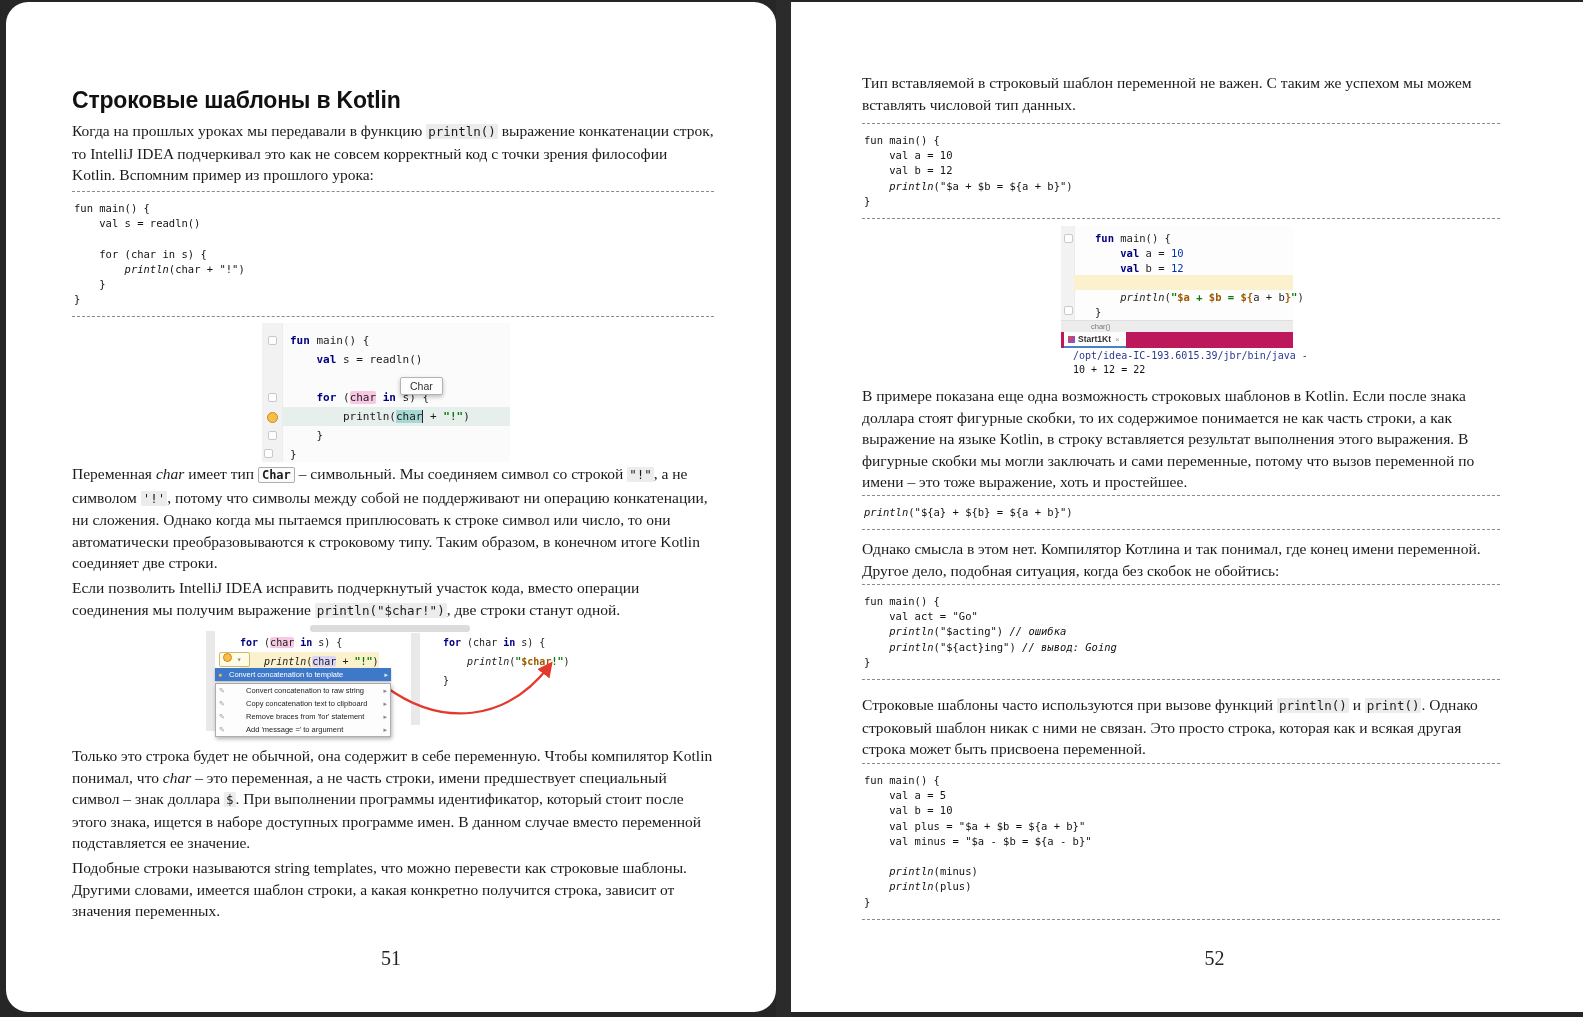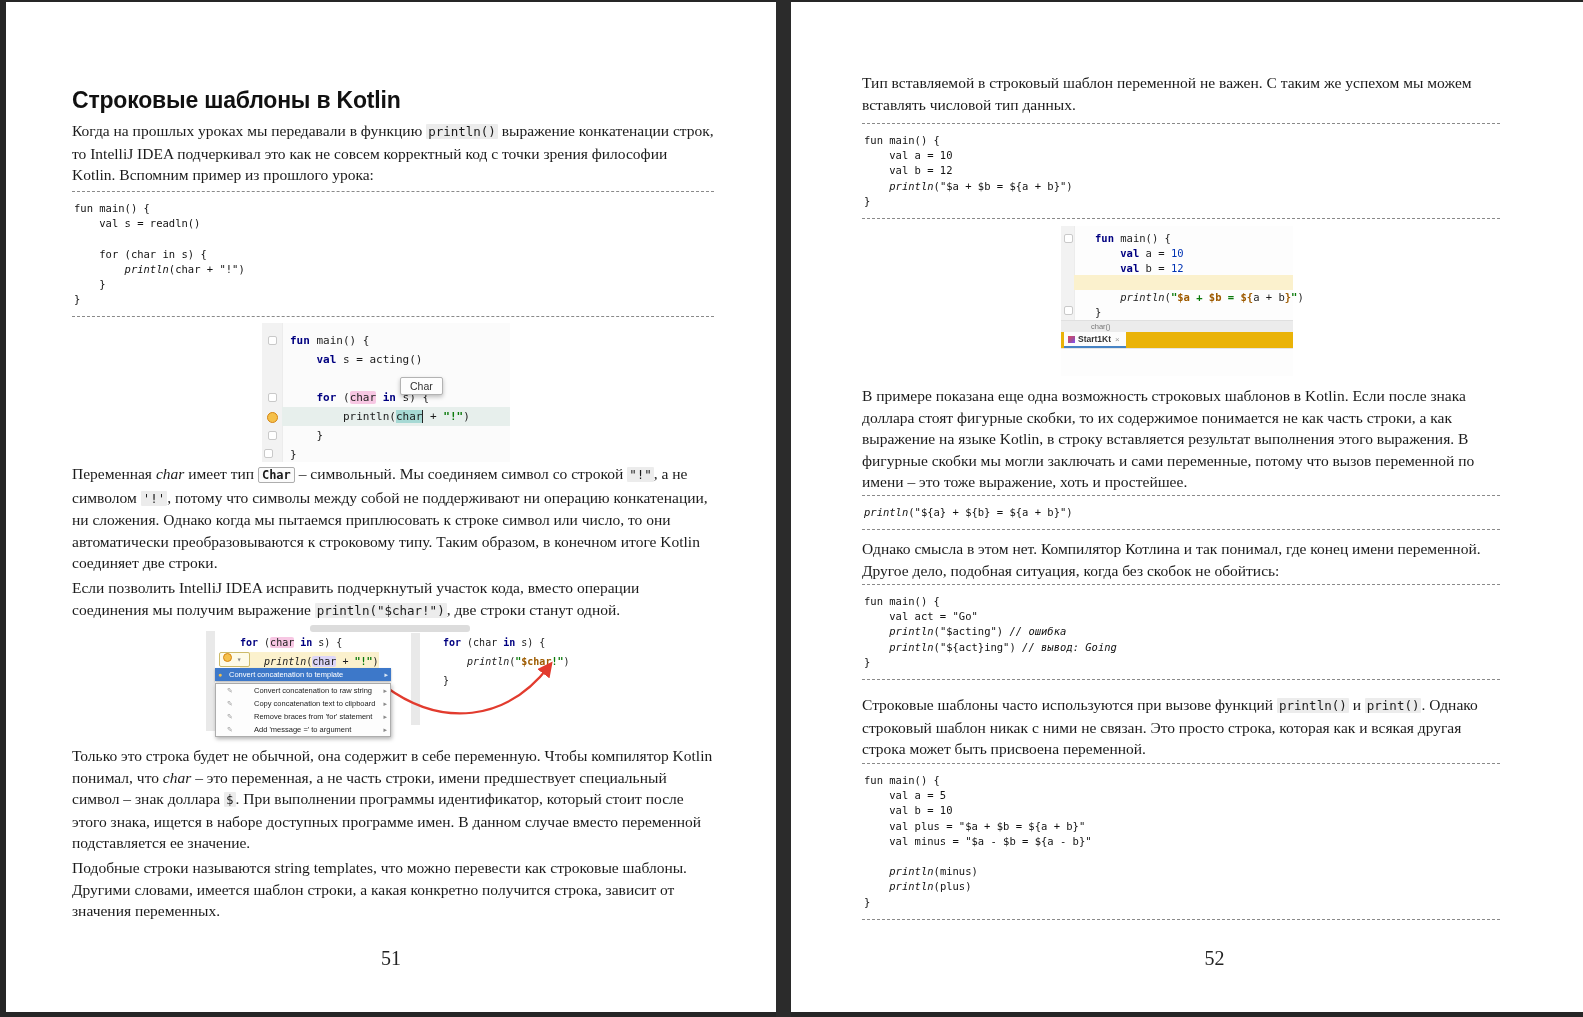--- a/index.html
+++ b/index.html
@@ -1,18 +1,18 @@
 <!DOCTYPE html>
 <html><head>
 <meta charset="utf-8">
 <style>
   html,body{margin:0;padding:0;background:#262626;width:1583px;height:1017px;overflow:hidden;}
   #book{position:relative;width:1583px;height:1017px;background:#262626;font-family:"Liberation Serif",serif;color:#1b1b1b;}
   .page{position:absolute;top:2px;height:1010px;background:#ffffff;}
-  #page-left{left:6px;width:770px;}
+  #page-left{left:6px;width:770px;border-radius:22px;}
   #page-right{left:791px;width:847px;}
   #divider{position:absolute;left:776px;top:0;width:15px;height:1017px;background:#2b2b2b;}
   .abs{position:absolute;}
   .title{font-family:"Liberation Sans",sans-serif;font-weight:bold;font-size:23px;letter-spacing:-0.2px;color:#111;}
   .para{font-size:15.5px;line-height:21.6px;text-align:left;}
   .sg-i{font-style:italic;}
   .sg-code{font-family:"DejaVu Sans Mono",monospace;font-size:12.5px;background:#ececec;padding:0 2px;border-radius:1px;}
   .sg-box{font-family:"DejaVu Sans Mono",monospace;font-size:12px;font-weight:bold;border:1px solid #aeaeae;background:#fbfbfb;padding:0 3px;border-radius:2px;}
   .codeblock{font-family:"DejaVu Sans Mono",monospace;font-size:10.5px;line-height:15.2px;border-top:1px dashed #8a8a8a;border-bottom:1px dashed #8a8a8a;padding:9px 0 9px 2px;color:#111;}
   .cline{white-space:pre;height:15.2px;}
@@ -44,35 +44,35 @@
   #shot2{width:384px;height:122px;background:transparent;font-size:10px;}
   #shot2 .codecol{position:absolute;top:8px;}
   #shot2 .iline{height:19px;line-height:19px;}
   #s2-topbar{position:absolute;left:104px;top:0;width:160px;height:7px;background:#dcdcdc;border-radius:3px;}
   #s2-gutterL{position:absolute;left:0;top:6px;width:9px;height:100px;background:#e9e9e9;}
   #s2-gutterM{position:absolute;left:205px;top:8px;width:9px;height:92px;background:#e9e9e9;}
   #s2-bulbbox{position:absolute;left:13px;top:27px;width:26px;height:13px;border:1px solid #cdbb6a;background:#fefbe8;border-radius:2px;font-size:8px;color:#888;line-height:11px;padding-left:3px;z-index:4;}
   #s2-menu{position:absolute;left:9px;top:43px;width:176px;z-index:3;font-family:"Liberation Sans",sans-serif;font-size:7.5px;}
   #s2-menu .hdr{height:13px;line-height:13px;background:#3d78c9;color:#fff;padding-left:14px;position:relative;box-shadow:0 1px 2px rgba(0,0,0,.3);}
   #s2-menu .body{margin-top:2px;border:1px solid #adadad;background:#fdfdfd;box-shadow:1px 2px 4px rgba(0,0,0,.3);}
-  #s2-menu .mi{height:13px;line-height:13px;padding-left:30px;color:#222;position:relative;margin-left:8px;}
+  #s2-menu .mi{height:13px;line-height:13px;padding-left:30px;color:#222;position:relative;}
   .mi-ico{position:absolute;left:3px;top:0;color:#999;font-size:7px;}
   .mi-arrow{position:absolute;right:3px;top:0;color:#8a8a8a;font-size:7px;}
   .hdr .mi-ico{color:#f5c04a;}
   .hdr .mi-arrow{color:#dce7f5;}
   #s2-right{left:237px;}
   #s2-arrow{position:absolute;left:0;top:0;z-index:2;}
   
   #shot3{width:232px;height:150px;background:#fdfdfd;}
   #shot3 .lines{position:absolute;left:13px;top:5px;right:0;font-size:10.5px;}
   #shot3 .iline{height:14.8px;line-height:14.8px;padding-left:21px;}
   #shot3 .gutter{position:absolute;left:0;top:0;width:13px;height:94px;}
   #s3-runbar{position:absolute;left:0;top:94px;width:232px;height:12px;background:#ececec;border-top:1px solid #e0e0e0;font-family:"Liberation Sans",sans-serif;font-size:7.5px;color:#777;line-height:12px;padding-left:0;}
   #s3-runbar span{margin-left:30px;}
-  #s3-tabbar{position:absolute;left:0;top:106px;width:232px;height:16px;background:#eab308;border-bottom:1px solid #e6e6e6;}
+  #s3-tabbar{position:absolute;left:0;top:106px;width:232px;height:16px;background:#be185d;border-bottom:1px solid #e6e6e6;}
   #s3-tab{position:absolute;left:3px;top:0;height:14px;background:#fcfcfc;border-bottom:2px solid #4683c4;font-family:"Liberation Sans",sans-serif;font-size:8.5px;font-weight:bold;color:#333;line-height:14px;padding:0 6px 0 4px;}
   .kicon{display:inline-block;width:7px;height:7px;background:linear-gradient(135deg,#e44857 0%,#9d4e9e 60%,#7f52ff 100%);margin-right:3px;vertical-align:-1px;}
   .tab-close{color:#999;font-size:8px;margin-left:4px;font-weight:normal;}
   #s3-console{position:absolute;left:0;top:122px;width:232px;height:28px;background:#ffffff;font-size:10px;line-height:13.5px;padding-top:1px;}
   #s3-console .iline{padding-left:12px;height:13.5px;line-height:13.5px;}
   .console-cmd{color:#2b3a8f;}
   .console-out{color:#111;}
 </style>
 </head>
 <body>
@@ -97,21 +97,21 @@
 
     <div class="abs shot" id="shot1" style="left:256px;top:321px;">
       <div class="gutter">
         <span class="foldmark" style="top:13px;"></span>
         <span class="foldmark" style="top:70px;"></span>
         <span class="foldmark" style="top:108px;"></span>
         <span class="foldmark" style="top:126px;left:2px;"></span>
       </div>
       <div class="lines">
           <div class="iline"><span class="sg-kw">fun</span><span> main() {</span></div>
-          <div class="iline"><span>    </span><span class="sg-kw">val</span><span> s = acting()</span></div>
+          <div class="iline"><span>    </span><span class="sg-kw">val</span><span> s = readln()</span></div>
           <div class="iline">&nbsp;</div>
           <div class="iline"><span>    </span><span class="sg-kw">for</span><span> (</span><span class="sg-hlpink">char</span><span> </span><span class="sg-kw">in</span><span> s) {</span></div>
           <div class="iline hl-teal"><span>        println(</span><span class="sg-sel">char</span><span> + </span><span class="sg-str">"!"</span><span>)</span></div>
           <div class="iline"><span>    }</span></div>
           <div class="iline"><span>}</span></div>
         </div>
       <span class="bulb" id="bulb1"></span>
       <div id="tooltip1">Char</div>
     </div>
 
@@ -183,20 +183,24 @@
           <div class="iline hl-yellow">&nbsp;</div>
           <div class="iline"><span>    </span><span class="sg-i">println</span><span>(</span><span class="sg-str">"</span><span class="sg-tpl">$a</span><span class="sg-str"> + </span><span class="sg-tpl">$b</span><span class="sg-str"> = </span><span class="sg-tpl">${</span><span>a + b</span><span class="sg-tpl">}</span><span class="sg-str">"</span><span>)</span></div>
           <div class="iline"><span>}</span></div>
         </div>
       <div id="s3-runbar"><span>char()</span></div>
       <div id="s3-tabbar">
         <div id="s3-tab">
           <span class="kicon"></span><span>Start1Kt</span><span class="tab-close">×</span>
         </div>
       </div>
+      <div id="s3-console">
+        <div class="iline console-cmd">/opt/idea-IC-193.6015.39/jbr/bin/java -</div>
+        <div class="iline console-out">10 + 12 = 22</div>
+      </div>
     </div>
 
     <div class="abs para" style="left:71px;top:383px;width:644px;"><span>В примере показана еще одна возможность строковых шаблонов в Kotlin. Если после знака доллара стоят фигурные скобки, то их содержимое понимается не как часть строки, а как выражение на языке Kotlin, в строку вставляется результат выполнения этого выражения. В фигурные скобки мы могли заключать и сами переменные, потому что вызов переменной по имени – это тоже выражение, хоть и простейшее.</span></div>
     <div class="abs codeblock" style="left:71px;top:493px;width:636px;">
         <div class="cline"><span class="ci">println</span>("${a} + ${b} = ${a + b}")</div>
       </div>
     <div class="abs para" style="left:71px;top:536px;width:644px;"><span>Однако смысла в этом нет. Компилятор Котлина и так понимал, где конец имени переменной. Другое дело, подобная ситуация, когда без скобок не обойтись:</span></div>
     <div class="abs codeblock" style="left:71px;top:582px;width:636px;">
         <div class="cline">fun main() {</div>
         <div class="cline">    val act = "Go"</div>

